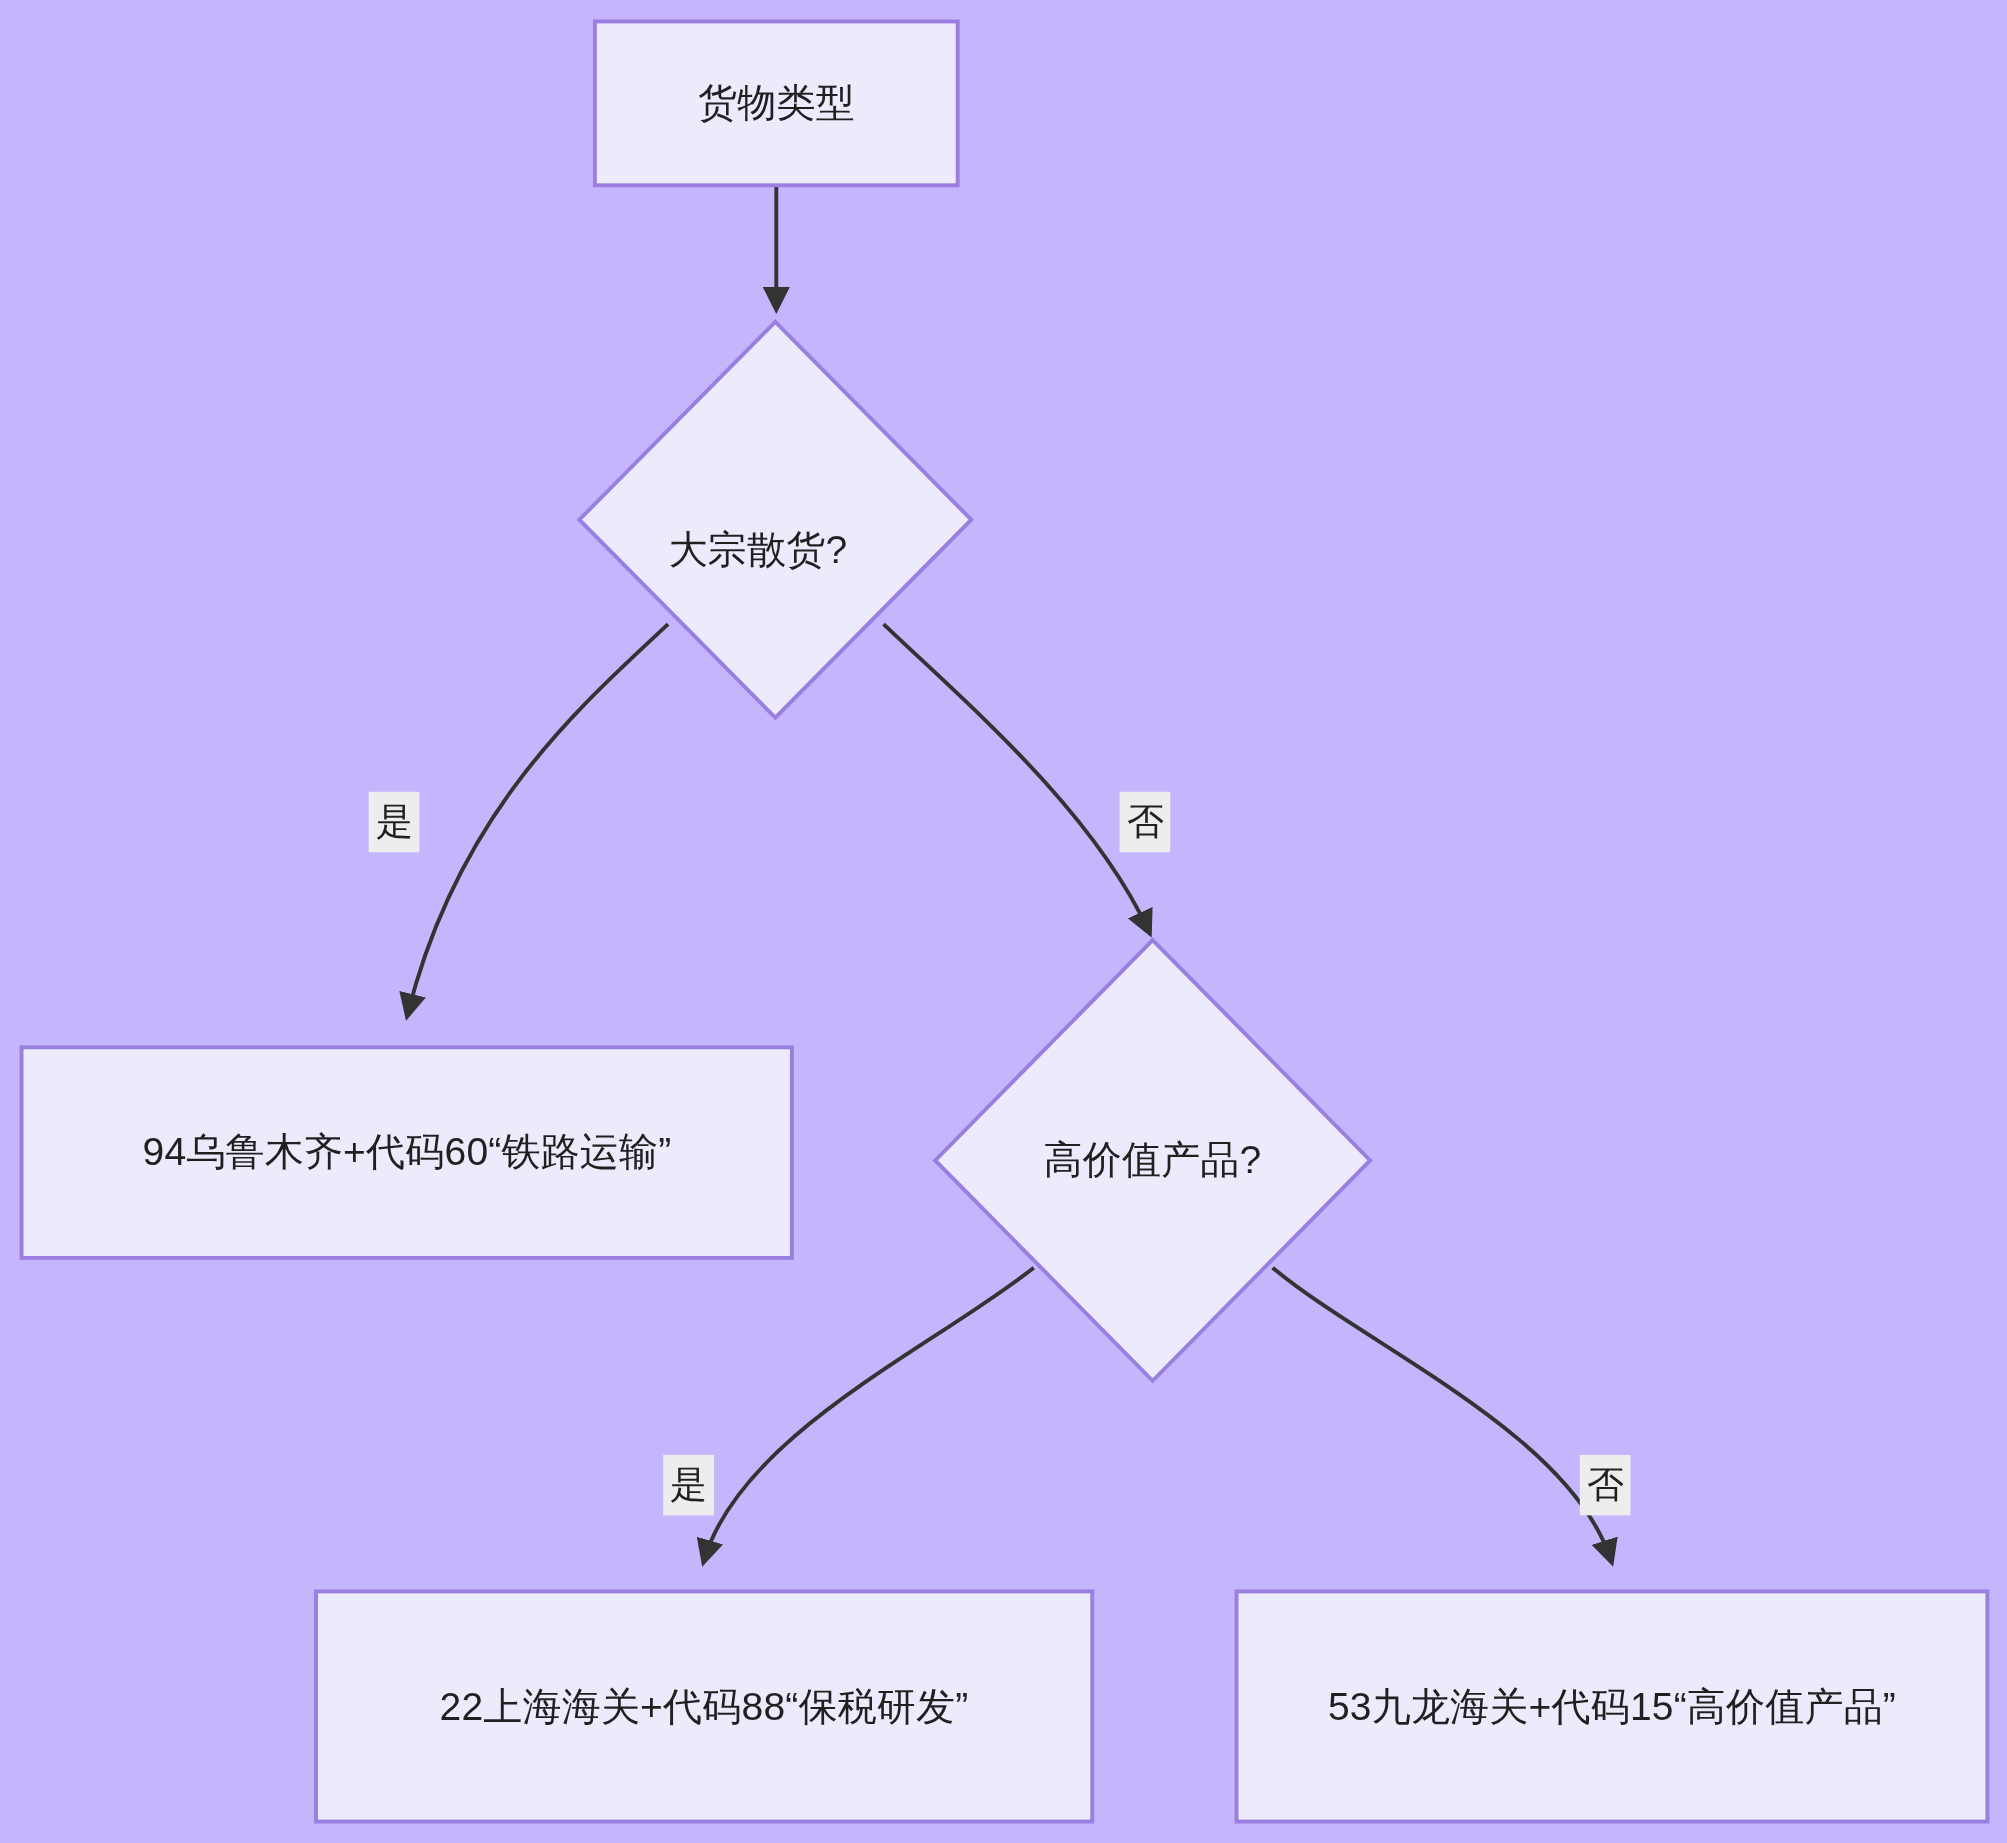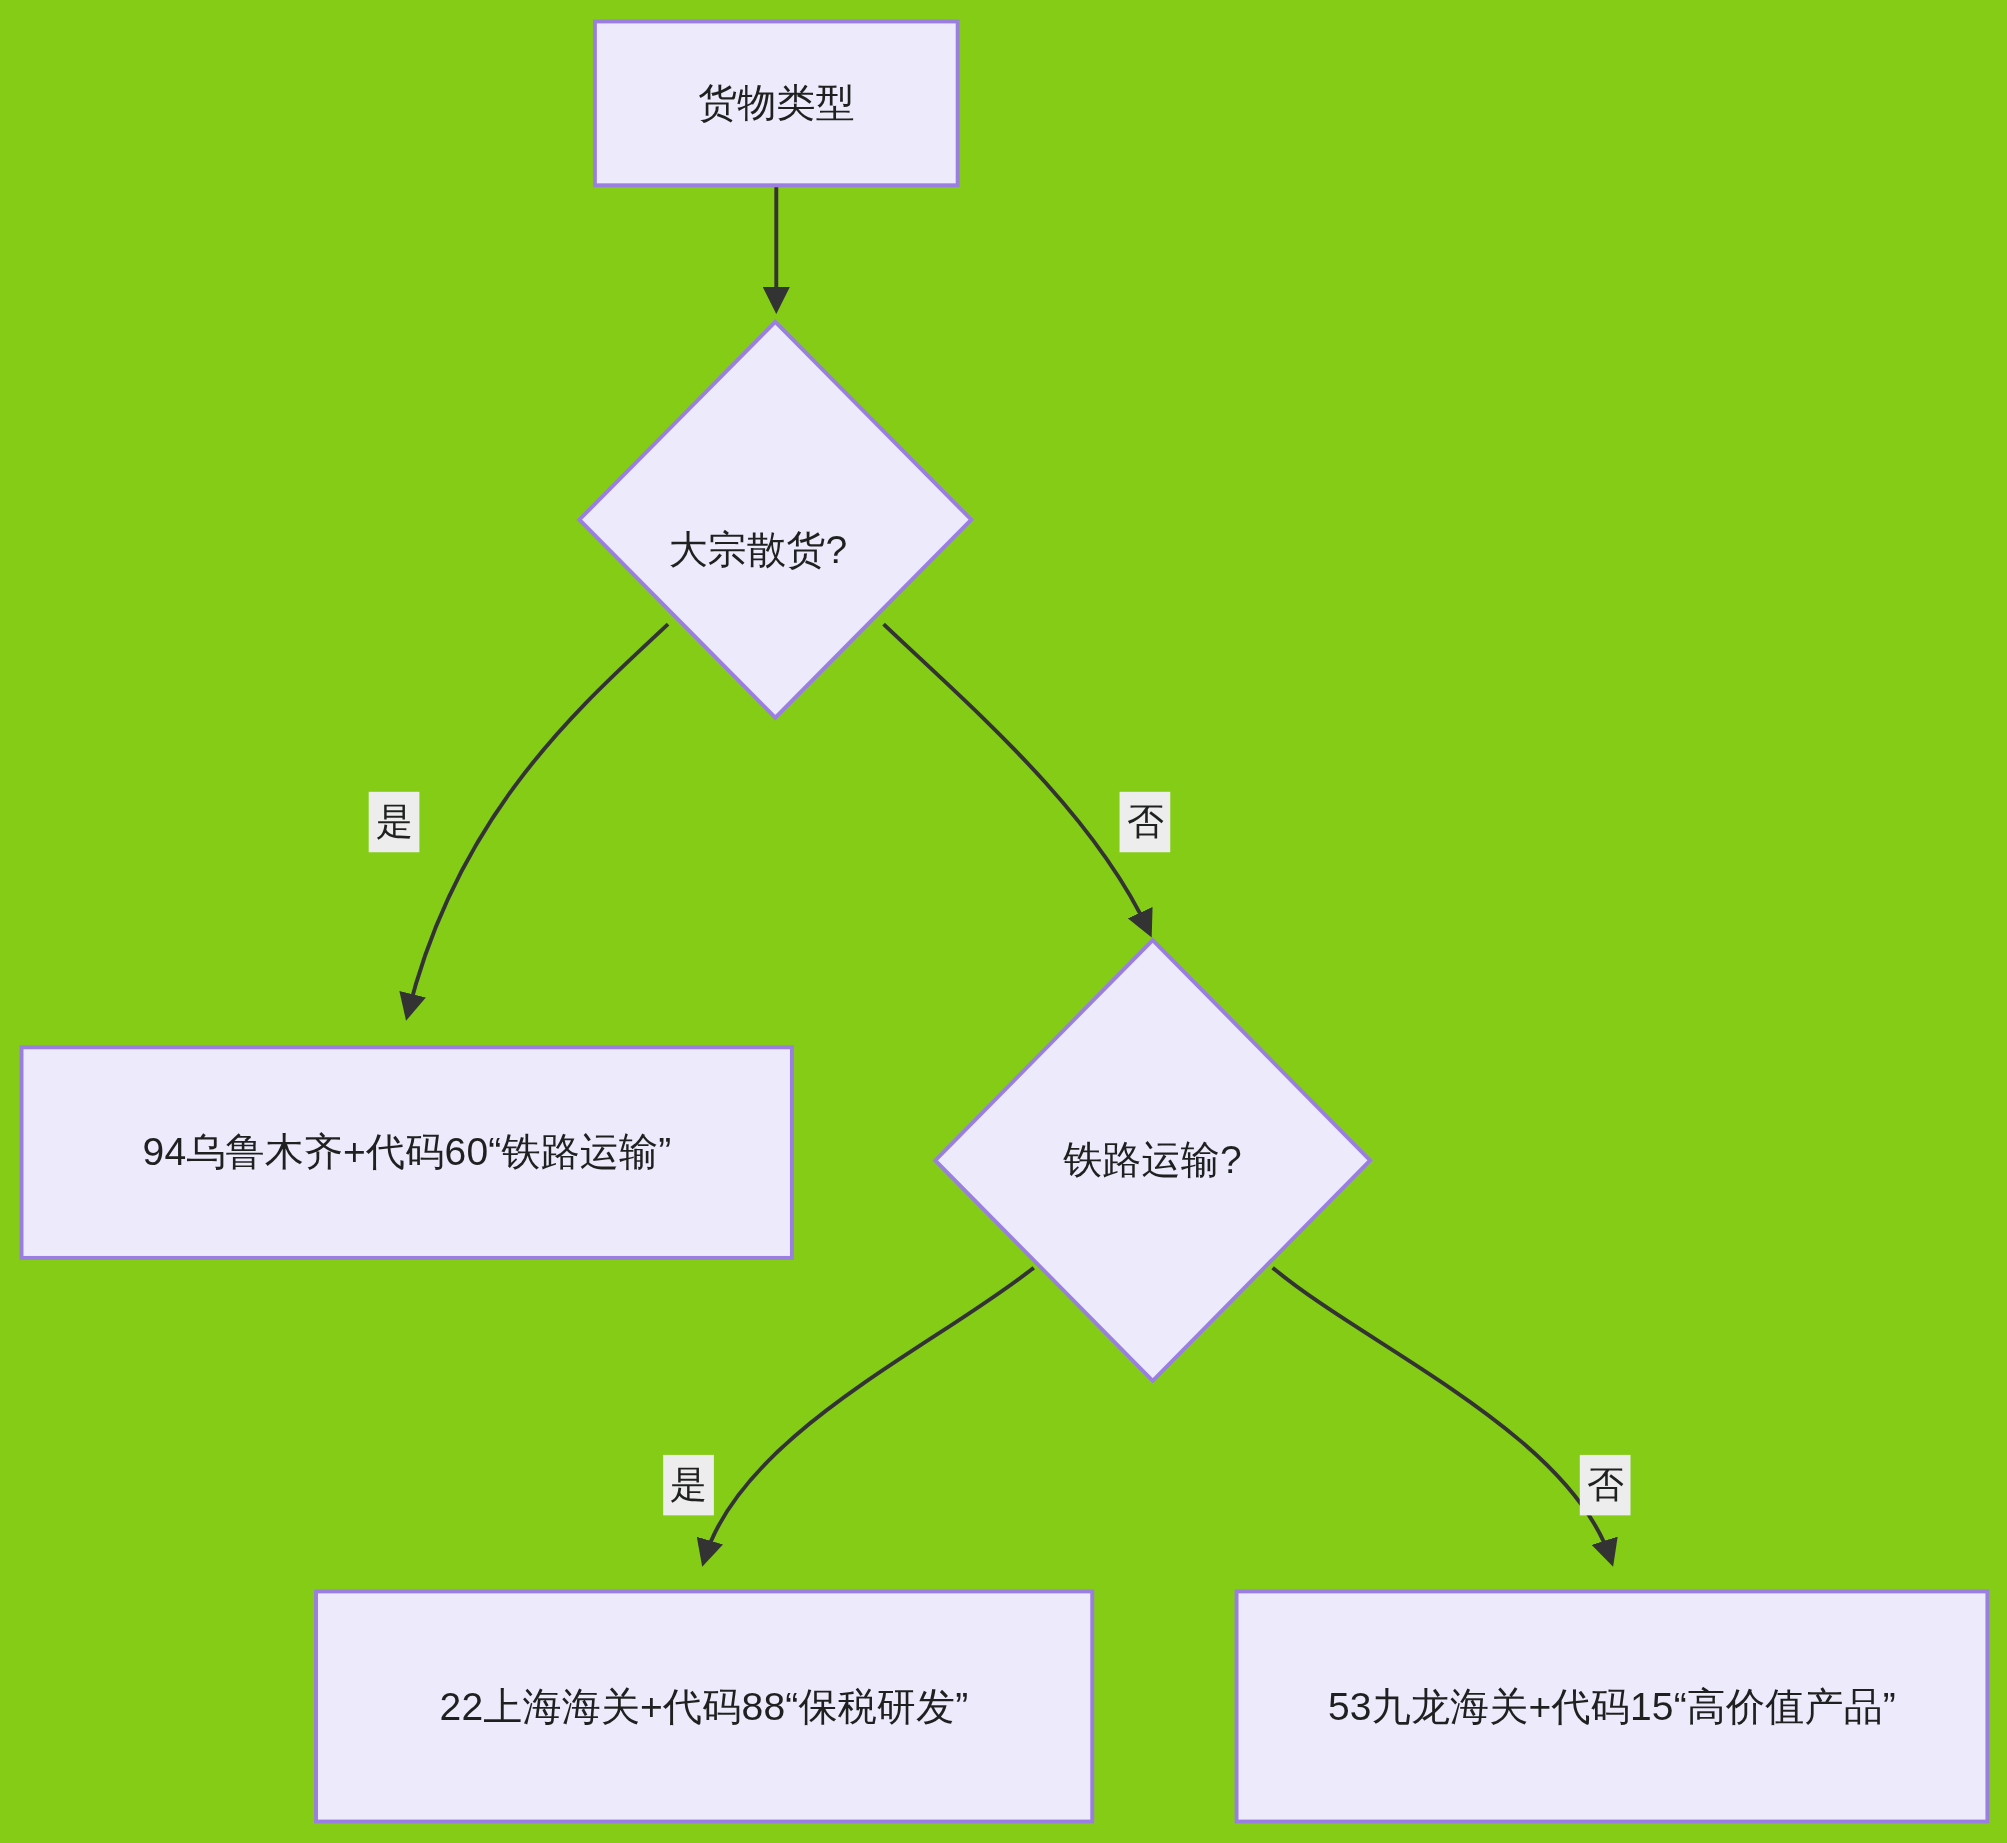--- a/index.html
+++ b/index.html
@@ -11,21 +11,21 @@
   body {
     width: 2007px;
     height: 1843px;
     font-family: "Liberation Sans", "DejaVu Sans", sans-serif;
   }
   #flow-root {
     position: relative;
     width: 2007px;
     height: 1843px;
     overflow: hidden;
-    background: #84cc16;
+    background: #c4b5fd;
   }
   #flow-svg {
     position: absolute;
     top: 0;
     left: 0;
     width: 2007px;
     height: 1843px;
   }
   .edge-path {
     fill: none;
@@ -106,21 +106,21 @@
 
   <div class="html-label" style="left:592px; top:463px; width:332px; height:113px;align-items:flex-end;">
     <span>大宗散货?</span>
   </div>
 
   <div class="html-label" style="left:90px; top:1047px; width:634px; height:211px;">
     <span>94乌鲁木齐+代码60“铁路运输”</span>
   </div>
 
   <div class="html-label" style="left:975px; top:1104px; width:355px; height:113px;">
-    <span>铁路运输?</span>
+    <span>高价值产品?</span>
   </div>
 
   <div class="html-label" style="left:382px; top:1592px; width:644px; height:230px;text-align:center;">
     <span>22上海海关+代码88“保税研发”</span>
   </div>
 
   <div class="html-label" style="left:1297px; top:1592px; width:630px; height:230px;">
     <span>53九龙海关+代码15“高价值产品”</span>
   </div>
 

